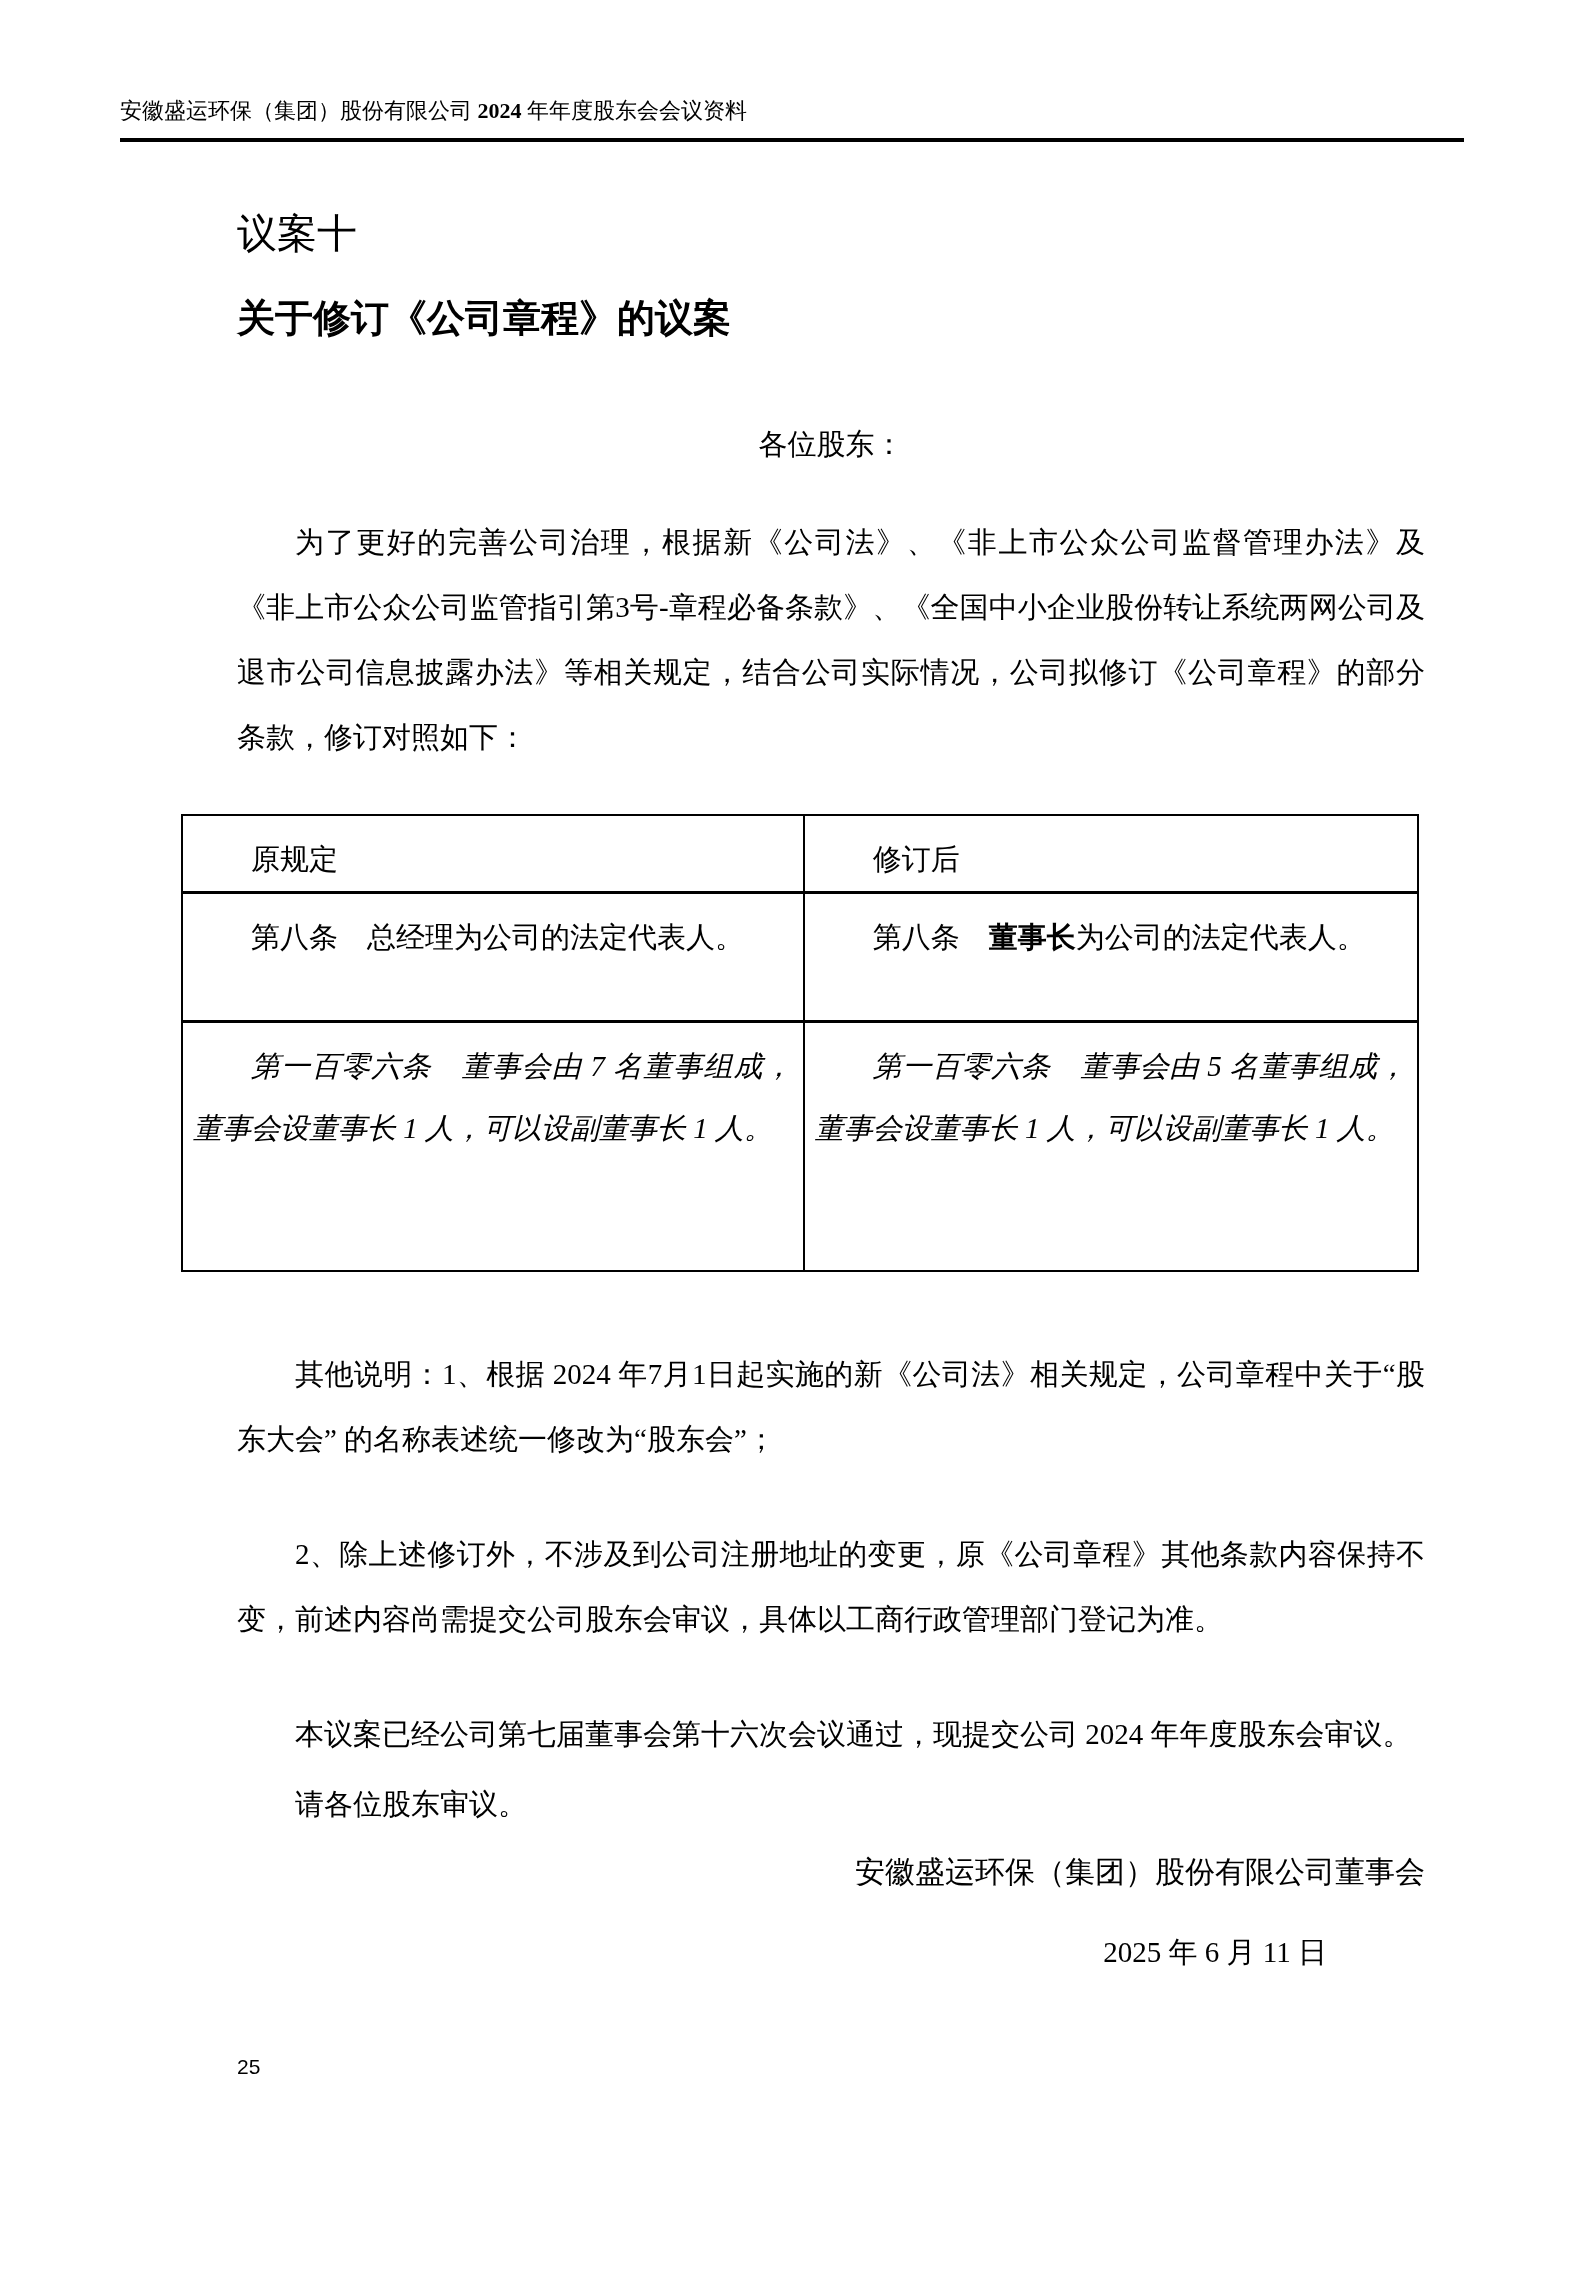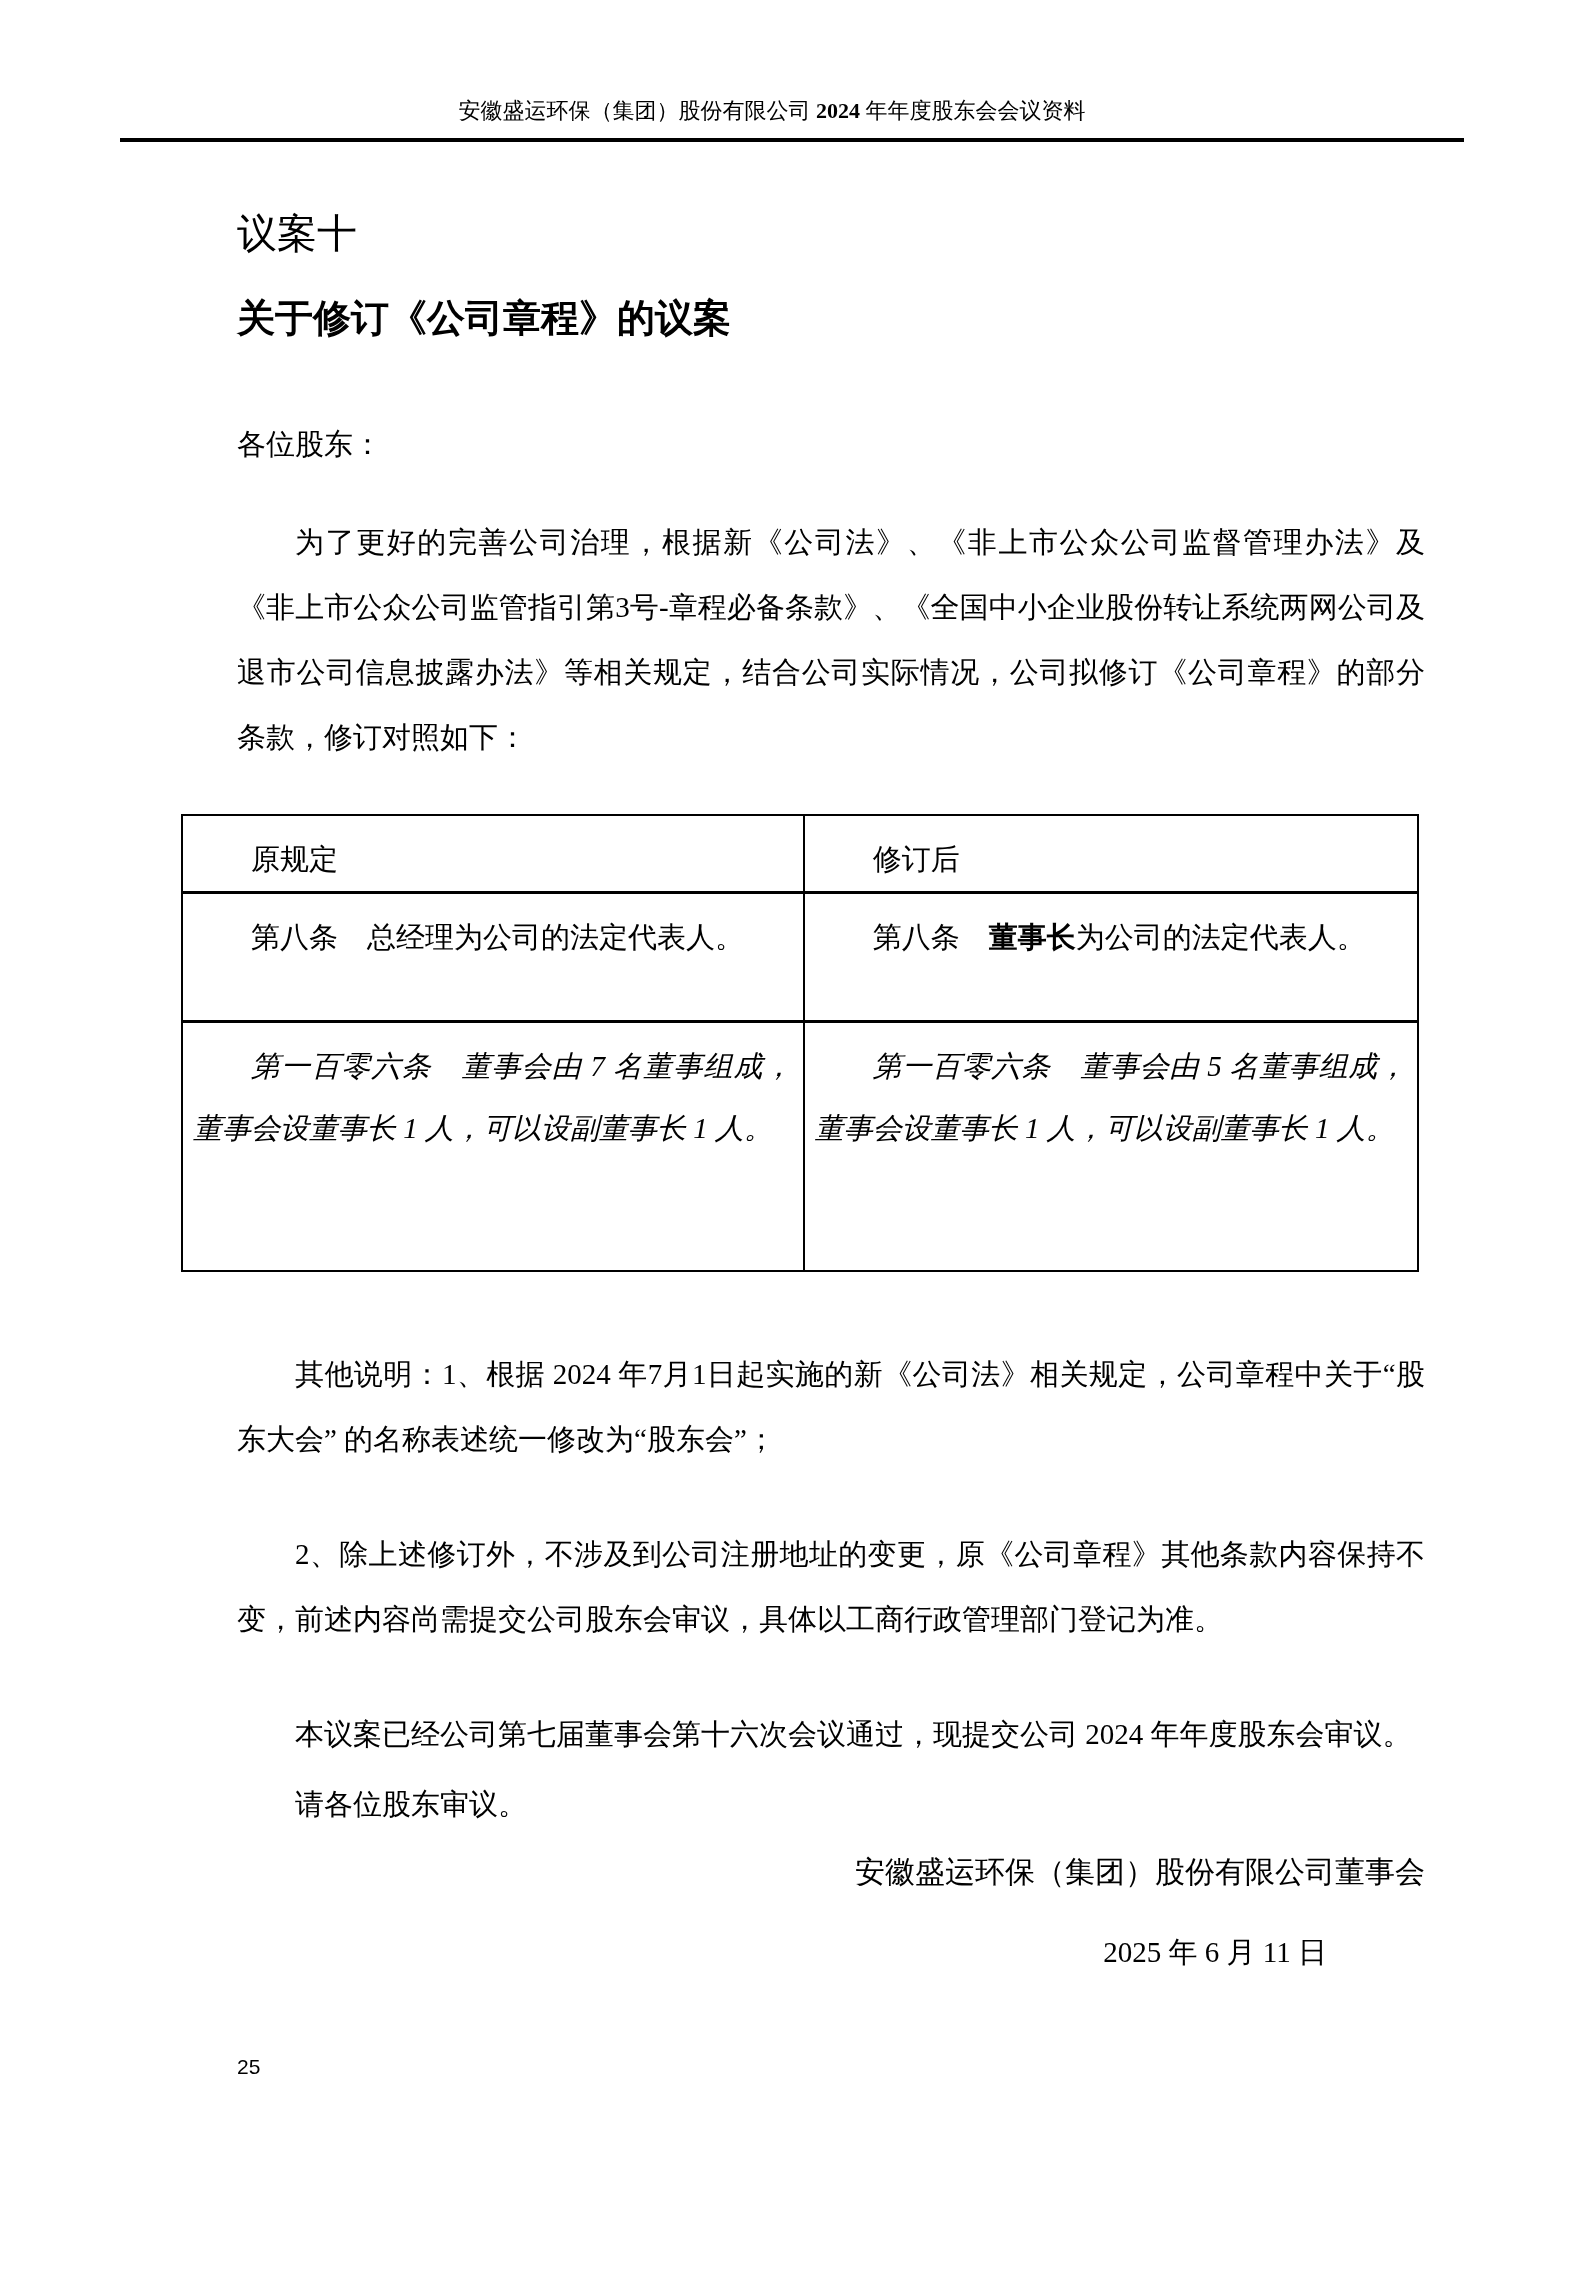--- a/index.html
+++ b/index.html
@@ -8,21 +8,21 @@
     width: 1586px;
     height: 2269px;
     background: #ffffff;
     color: #000000;
     font-family: "Liberation Serif", "DejaVu Serif", serif;
     overflow: hidden;
     box-sizing: border-box;
   }
   .header-wrap {
     margin: 96px 122px 0 120px;
-    text-align: center;
+    text-align: left;
     font-size: 22px;
     line-height: 30px;
     padding-bottom: 12px;
     padding-right: 40px;
     border-bottom: 4px solid #000;
   }
   .header-wrap .year { font-weight: bold; }
   .proposal-label {
     margin: 66px 161px 0 237px;
     font-size: 40px;
@@ -31,20 +31,21 @@
   .doc-title {
     margin: 32px 161px 0 237px;
     font-size: 38px;
     font-weight: bold;
     line-height: 52px;
   }
   .salutation {
     margin: 80px 161px 0 237px;
     font-size: 29px;
     line-height: 40px;
+    text-align: center;
   }
   .body-par {
     margin: 46px 161px 0 237px;
     font-size: 29px;
     line-height: 65px;
     text-align: justify;
     text-indent: 2em;
   }
   .par-note1    { margin-top: 70px; }
   .par-note2    { margin-top: 50px; }

